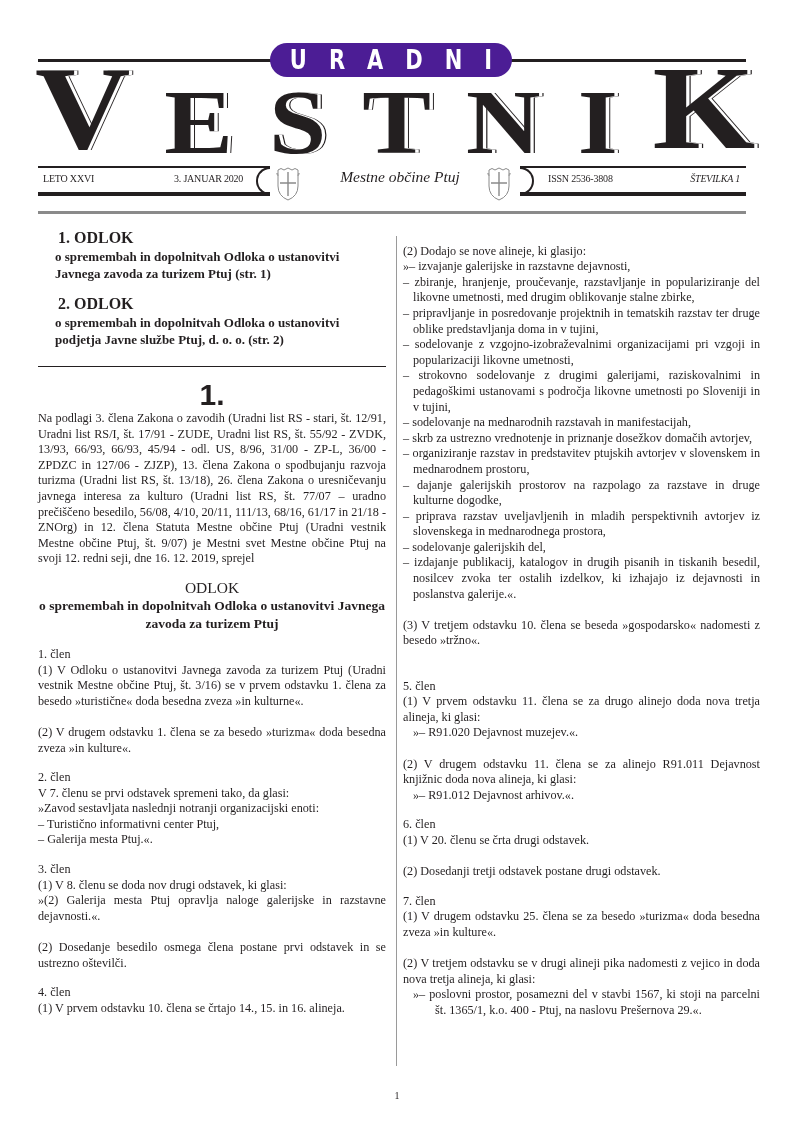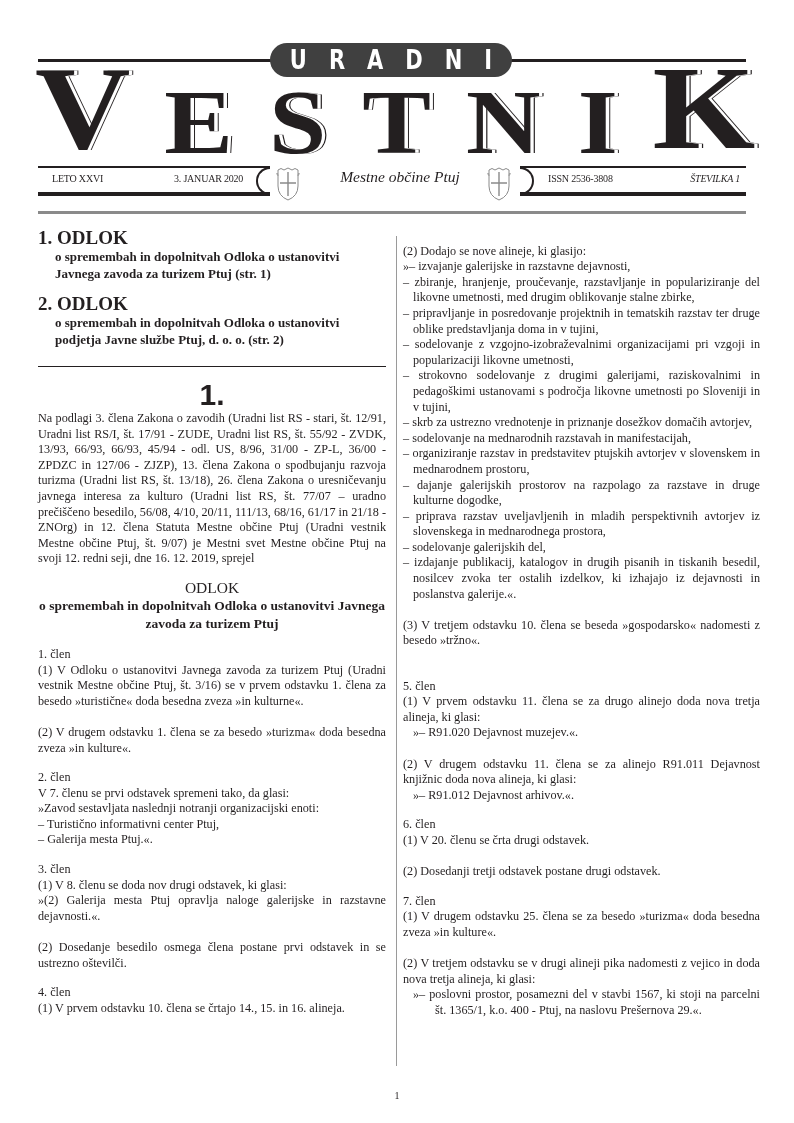--- a/index.html
+++ b/index.html
@@ -2,21 +2,21 @@
 <html><head>
 <meta charset="utf-8">
 <style>
   * { box-sizing: border-box; margin: 0; padding: 0; }
   html, body { width: 794px; height: 1123px; background: #fff; overflow: hidden; }
   body { position: relative; font-family: "Liberation Serif", "DejaVu Serif", serif; color: #231f20; }
 
   
   .mast { position: absolute; left: 0; top: 0; width: 794px; height: 220px; }
   .mast .topline { position: absolute; left: 38px; width: 708px; top: 59px; height: 3px; background: #231f20; }
-  .uradni-pill { position: absolute; left: 270px; top: 43px; width: 242px; height: 34px; background: #404040;
+  .uradni-pill { position: absolute; left: 270px; top: 43px; width: 242px; height: 34px; background: #4c1d95;
                  border-radius: 17px; display: flex; align-items: center; justify-content: center; }
   .uradni-pill span { color: #fff; font-family: "DejaVu Sans", sans-serif; font-weight: bold; font-size: 21px;
                       letter-spacing: 22px; padding-left: 22px; transform: scaleY(1.25); display: inline-block; }
   .vestnik { position: absolute; left: 40px; top: 72px; width: 710px; height: 96px; display: flex; justify-content: space-between; align-items: flex-end; }
   .vestnik span { font-family: "Liberation Serif", serif; font-weight: bold; color: #231f20; line-height: 1;
                   text-shadow: 3px 0 0 #fff, 4px 0 0 #231f20; }
   .vestnik .big { font-size: 118px; transform: scaleX(1.12); display: inline-block; }
   .vestnik .sm { font-size: 92px; transform: scaleX(1.12); display: inline-block; }
 
   .infobar { position: absolute; left: 38px; width: 708px; top: 166px; height: 28px; }
@@ -30,21 +30,21 @@
   .municipality { position: absolute; left: 320px; top: 168px; width: 160px; text-align: center; font-style: italic; font-size: 15.5px; }
   .gray-rule { position: absolute; left: 38px; width: 708px; top: 211px; height: 3px; background: #8a8a8a; }
 
   
   .col { position: absolute; top: 228px; font-size: 12.2px; line-height: 15.6px; }
   .col.left { left: 38px; width: 348px; }
   .col.right { left: 403px; width: 357px; }
   .divider { position: absolute; left: 396px; top: 236px; width: 1px; height: 830px; background: #9a9a9a; }
 
   .toc-item { margin-bottom: 12px; }
-  .toc-num { font-weight: bold; font-size: 19px; line-height: 20px; }
+  .toc-num { font-weight: bold; font-size: 16px; line-height: 20px; margin-left: 20px; }
   .toc-desc { font-weight: bold; font-size: 13px; line-height: 17px; padding-left: 17px; }
   .hr { height: 1px; background: #231f20; margin-top: 18px; }
 
   .bignum { text-align: center; font-family: "Liberation Sans", sans-serif; font-weight: bold; font-size: 30px; line-height: 32px; margin-top: 12px; }
   .just { text-align: justify; }
   .odlok-title { text-align: center; font-weight: normal; font-size: 15.5px; line-height: 18px; margin-top: 12px; }
   .odlok-sub { text-align: center; font-weight: bold; font-size: 13.5px; line-height: 18px; }
   .clen { font-weight: normal; margin-top: 14px; }
   .gap { height: 15.6px; }
   .dash { padding-left: 10px; text-indent: -10px; text-align: justify; }
@@ -69,21 +69,21 @@
     <span class="sm">N</span>
     <span class="sm">I</span>
     <span class="big">K</span>
   </div>
 
   <div class="infobar">
     <div class="line-top" style="width:232px;"></div>
     <div class="line-bot" style="width:232px;"></div>
     <div class="line-top" style="left:482px;width:226px;"></div>
     <div class="line-bot" style="left:482px;width:226px;"></div>
-    <span class="info-text" style="left:14px;">LETO XXVI</span>
+    <span class="info-text" style="left:5px;">LETO XXVI</span>
     <span class="info-text" style="left:136px;">3. JANUAR 2020</span>
     <div class="bracket l" style="left:218px;"></div>
     <div class="bracket r" style="left:482px;"></div>
     <span class="info-text" style="left:502px;margin-left:8px;">ISSN 2536-3808</span>
     <span class="info-text" style="right:6px;font-style:italic;">ŠTEVILKA 1</span>
   </div>
 
   <svg class="crest" style="left:275px;top:166px;" viewBox="0 0 26 36">
     <path d="M3 4 Q6 1 9 4 L13 2 L17 4 Q20 1 23 4 L23 20 Q23 30 13 34 Q3 30 3 20 Z" fill="none" stroke="#8a8a8a" stroke-width="1"></path>
     <path d="M13 6 L13 30 M5 17 L21 17" stroke="#8a8a8a" stroke-width="1.4"></path>
@@ -141,22 +141,22 @@
 </div>
 
 <div class="col right">
   <div class="gap"></div>
   <p>(2) Dodajo se nove alineje, ki glasijo:</p>
   <p class="dash">»– izvajanje galerijske in razstavne dejavnosti,</p>
   <p class="dash">– zbiranje, hranjenje, proučevanje, razstavljanje in populariziranje del likovne umetnosti, med drugim oblikovanje stalne zbirke,</p>
   <p class="dash">– pripravljanje in posredovanje projektnih in tematskih razstav ter druge oblike predstavljanja doma in v tujini,</p>
   <p class="dash">– sodelovanje z vzgojno-izobraževalnimi organizacijami pri vzgoji in popularizaciji likovne umetnosti,</p>
   <p class="dash">– strokovno sodelovanje z drugimi galerijami, raziskovalnimi in pedagoškimi ustanovami s področja likovne umetnosti po Sloveniji in v tujini,</p>
+  <p class="dash">– sodelovanje na mednarodnih razstavah in manifestacijah,</p>
   <p class="dash">– skrb za ustrezno vrednotenje in priznanje dosežkov domačih avtorjev,</p>
-  <p class="dash">– sodelovanje na mednarodnih razstavah in manifestacijah,</p>
   <p class="dash">– organiziranje razstav in predstavitev ptujskih avtorjev v slovenskem in mednarodnem prostoru,</p>
   <p class="dash">– dajanje galerijskih prostorov na razpolago za razstave in druge kulturne dogodke,</p>
   <p class="dash">– priprava razstav uveljavljenih in mladih perspektivnih avtorjev iz slovenskega in mednarodnega prostora,</p>
   <p class="dash">– sodelovanje galerijskih del,</p>
   <p class="dash">– izdajanje publikacij, katalogov in drugih pisanih in tiskanih besedil, nosilcev zvoka ter ostalih izdelkov, ki izhajajo iz dejavnosti in poslanstva galerije.«.</p>
   <div class="gap"></div>
   <p class="just">(3) V tretjem odstavku 10. člena se beseda »gospodarsko« nadomesti z besedo »tržno«.</p>
   <div class="gap"></div>
 
   <div class="clen">5. člen</div>

